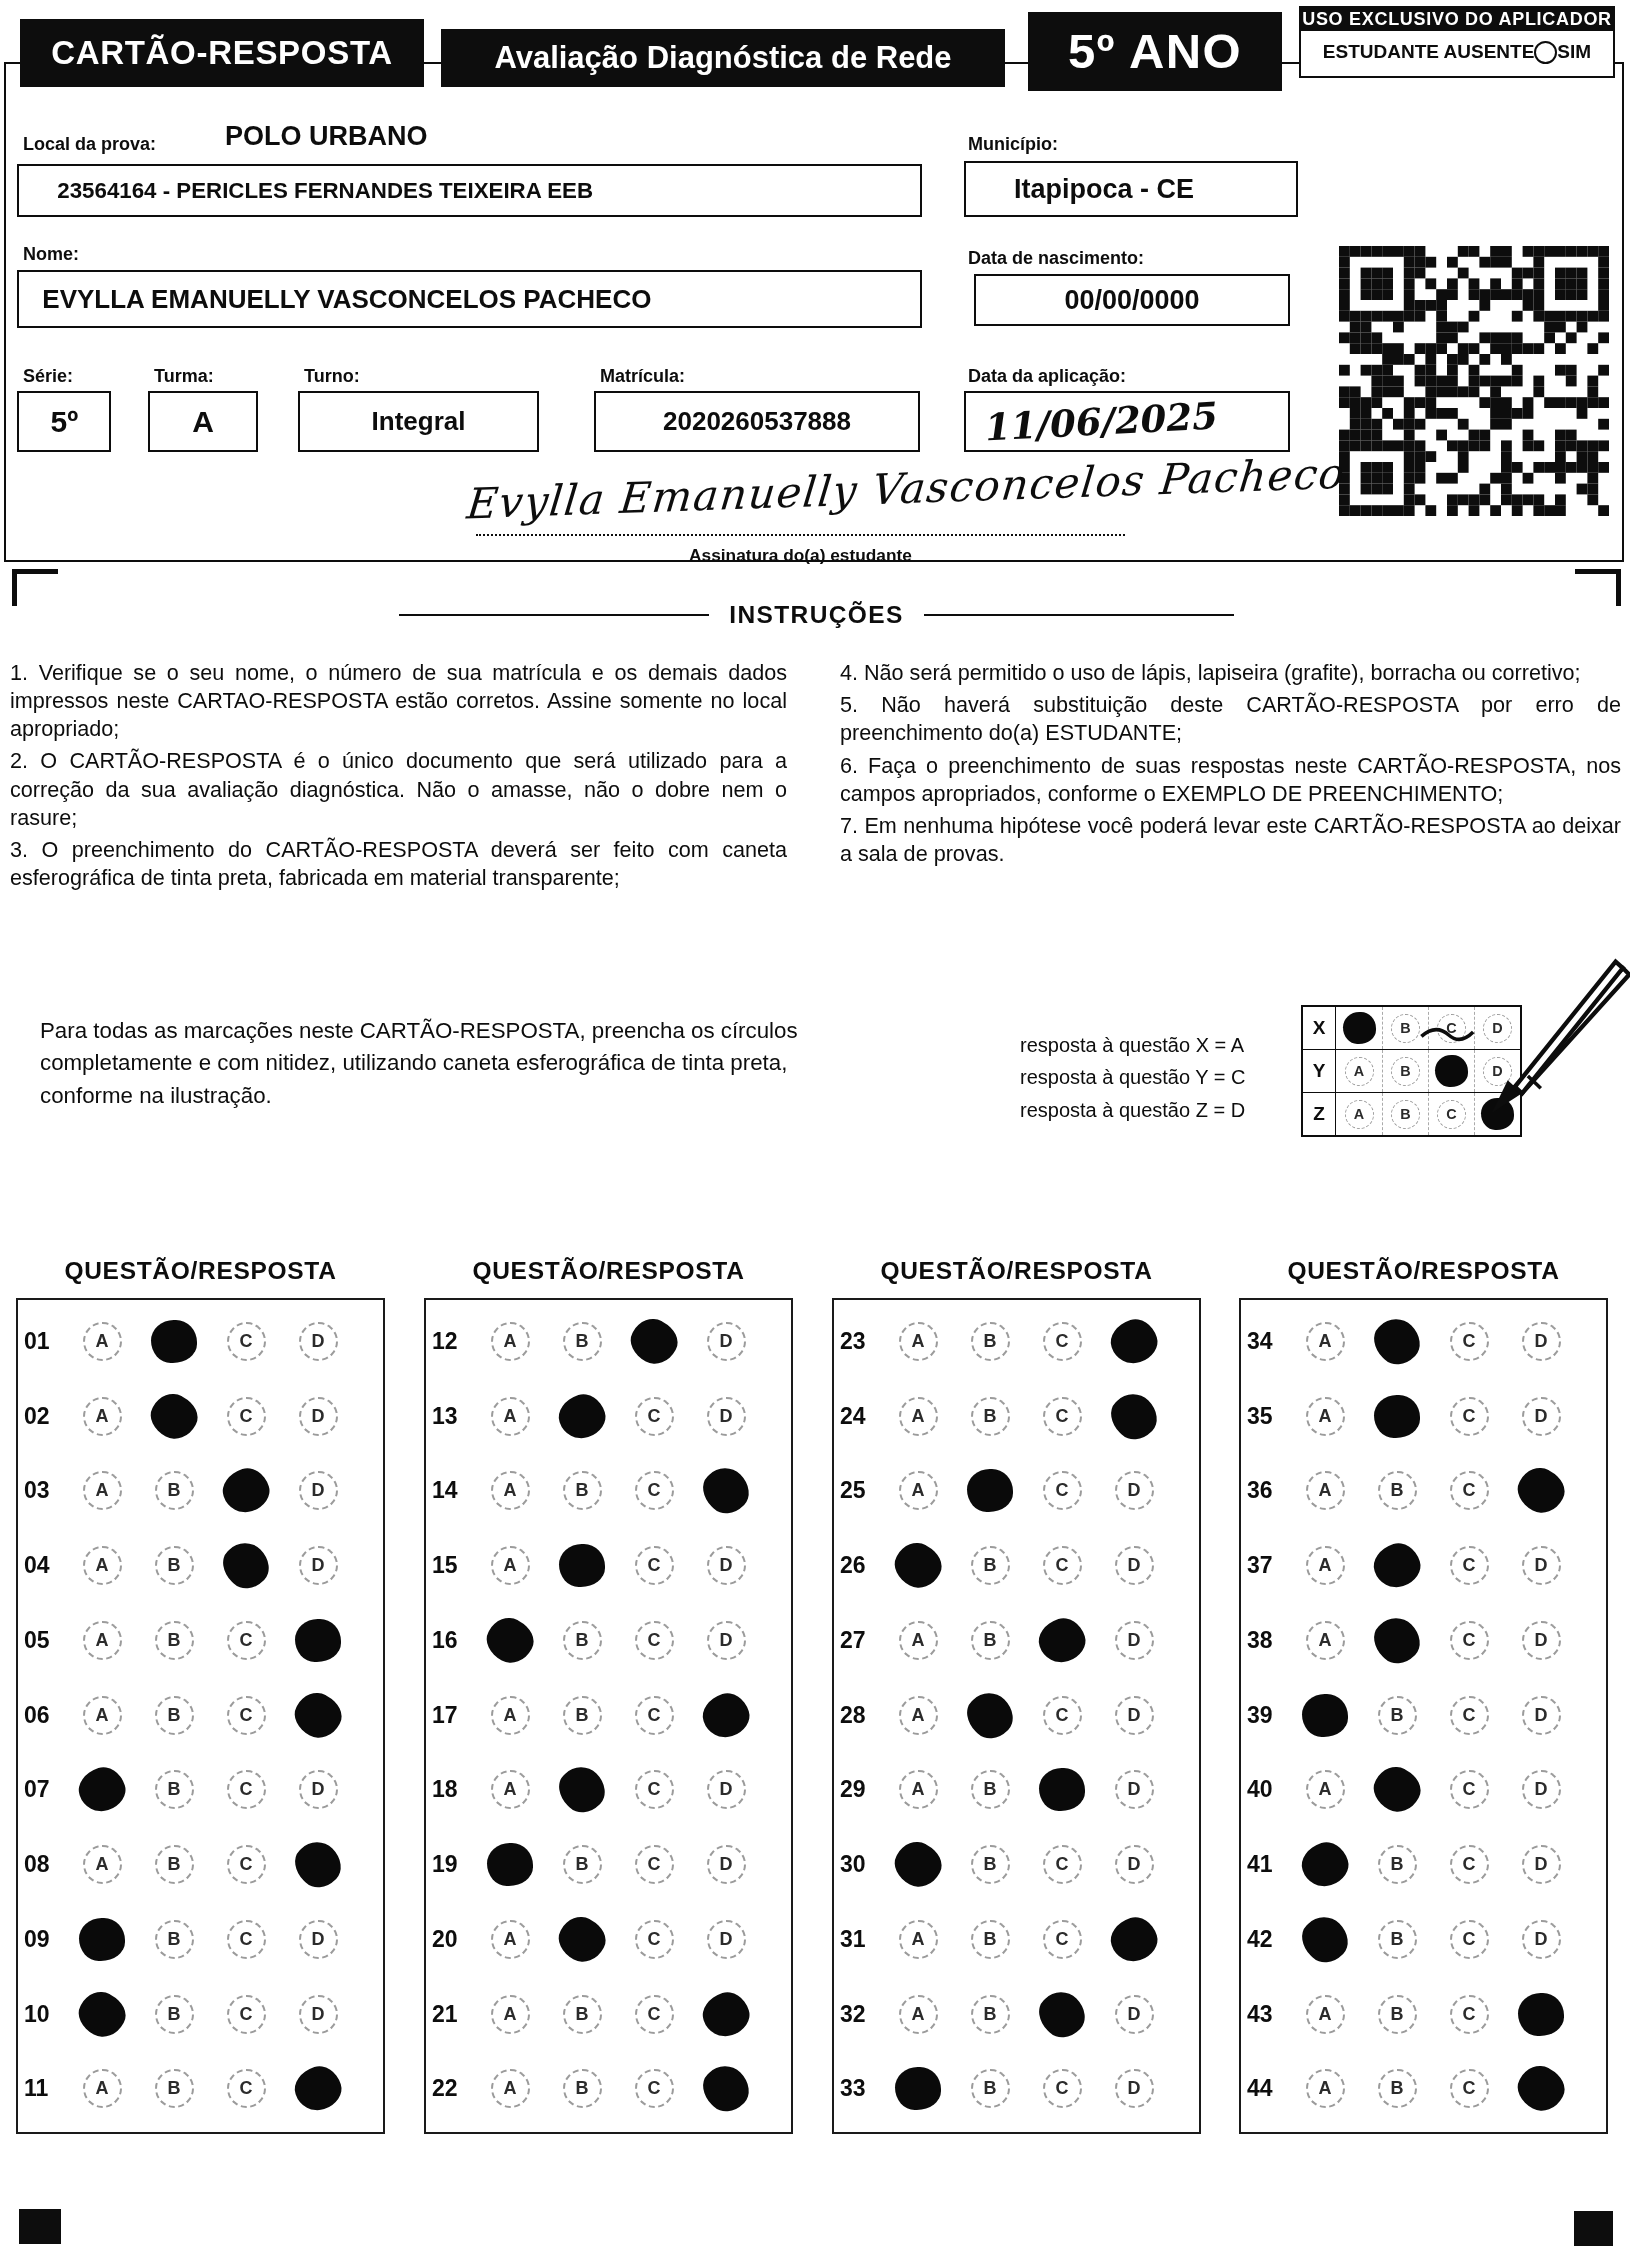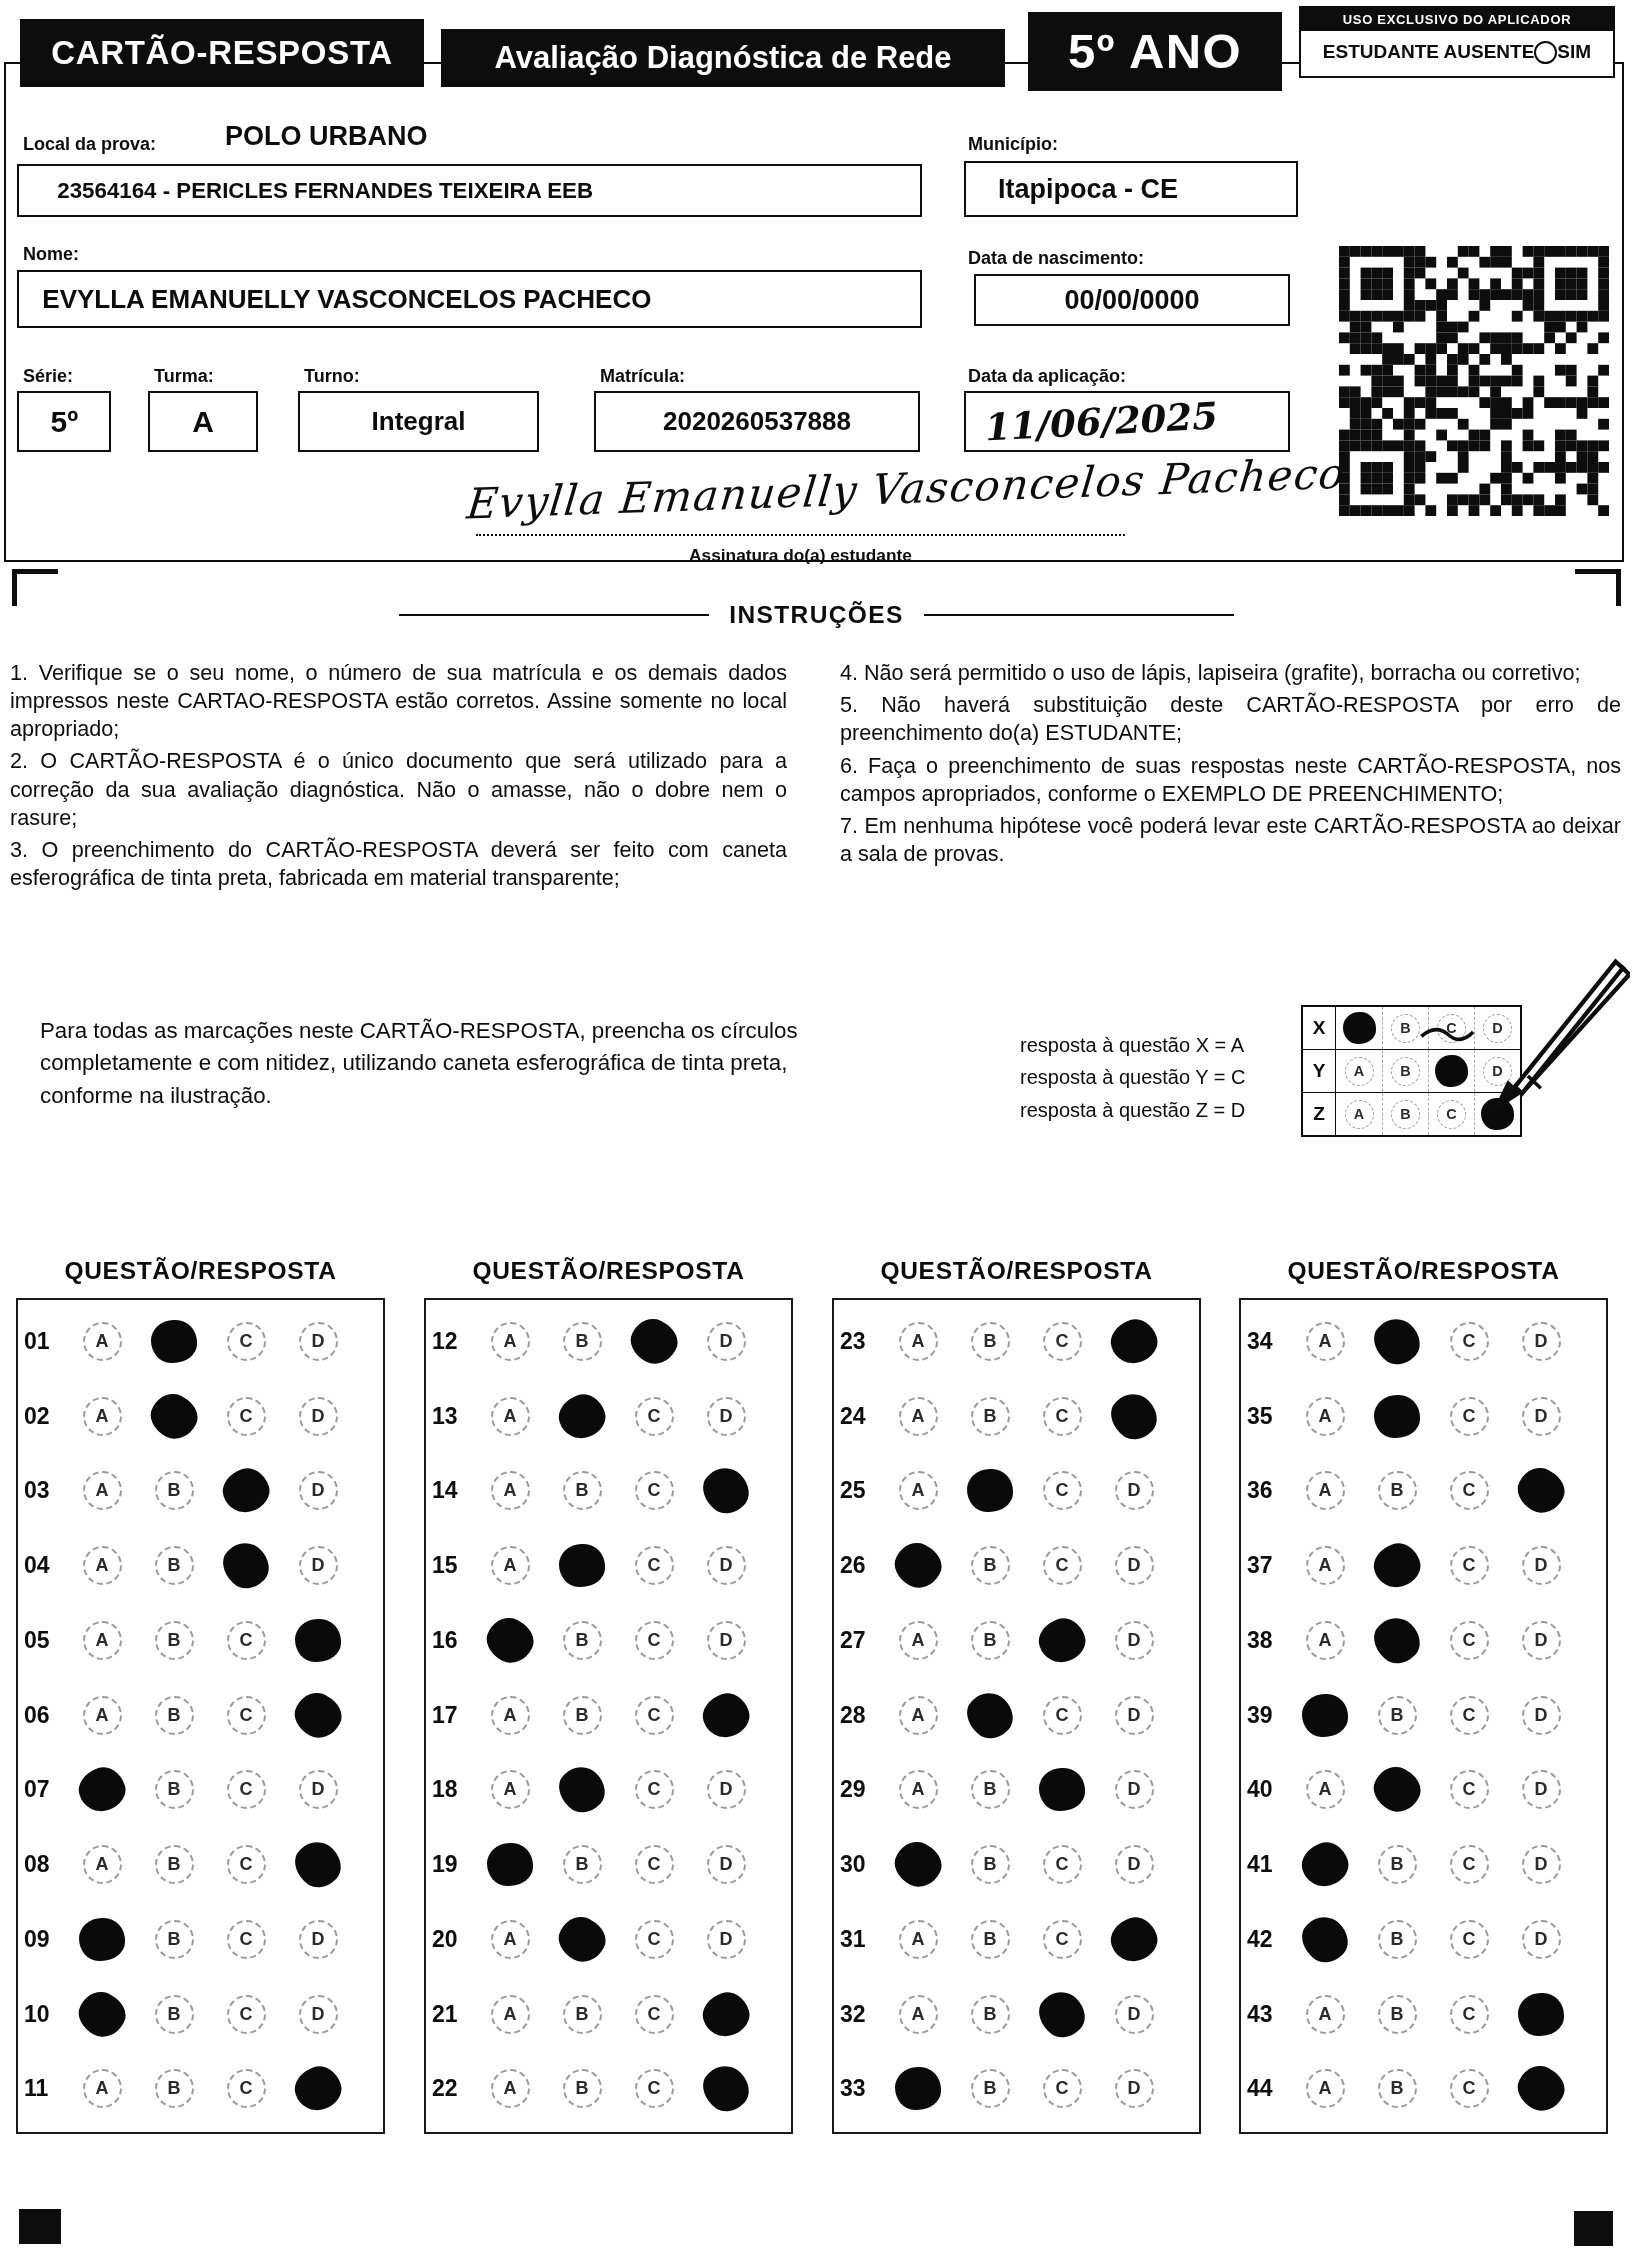--- a/index.html
+++ b/index.html
@@ -5,21 +5,21 @@
   *{box-sizing:border-box}
   body{margin:0;background:#d9d9d9}
   .page{position:relative;width:1633px;height:2261px;background:#ffffff;font-family:"Liberation Sans",sans-serif;color:#0d0d0d;overflow:hidden}
 
   
   .hdr-box{position:absolute;background:#0d0d0d;color:#fff;display:flex;align-items:center;justify-content:center;font-weight:bold}
   .title-box{left:20px;top:19px;width:404px;height:68px;font-size:33px;letter-spacing:0.7px}
   .subtitle-box{left:441px;top:29px;width:564px;height:58px;font-size:31px}
   .grade-box{left:1028px;top:11.5px;width:254px;height:79px;font-size:49px;letter-spacing:1.4px}
   .aplicador-box{position:absolute;left:1299px;top:5.8px;width:316px;height:72px;border:2.2px solid #0d0d0d;background:#fff}
-  .aplicador-bar{height:23px;background:#0d0d0d;color:#fff;font-size:13px;font-weight:bold;display:flex;align-items:center;justify-content:center;letter-spacing:0.7px}
+  .aplicador-bar{height:23px;background:#0d0d0d;color:#fff;font-size:18px;font-weight:bold;display:flex;align-items:center;justify-content:center;letter-spacing:0.7px}
   .absent-row{height:43px;display:flex;align-items:center;justify-content:center;font-weight:bold;font-size:19px}
   .absent-circle{width:23px;height:23px;border:2.2px solid #0d0d0d;border-radius:50%;display:inline-block}
 
   
   .form-border{position:absolute;left:4.3px;top:62px;width:1620px;height:500px;border:2.2px solid #0d0d0d}
   .field-label{position:absolute;font-size:18px;font-weight:bold}
   .value-box{position:absolute;border:2.2px solid #0d0d0d;display:flex;align-items:center;font-weight:bold;background:#fff}
   .center{justify-content:center}
   .local-value{position:absolute;left:225px;top:121px;font-size:27px;font-weight:bold}
   .hand{font-family:"DejaVu Serif",serif;font-style:italic;white-space:nowrap}
@@ -99,21 +99,21 @@
   </div>
 
   <div class="field-label" style="left:23px;top:134px">Local da prova:</div>
   <div class="local-value">POLO URBANO</div>
 
   <div class="value-box" style="left:17.3px;top:164px;width:905px;height:53px;font-size:22.3px;padding-left:38px">
     <span>23564164 - PERICLES FERNANDES TEIXEIRA EEB</span>
   </div>
 
   <div class="field-label" style="left:968px;top:134px">Município:</div>
-  <div class="value-box" style="left:964px;top:161px;width:334px;height:56px;font-size:27px;padding-left:32px">
+  <div class="value-box" style="left:964px;top:161px;width:334px;height:56px;font-size:27px;padding-left:48px">
     <span>Itapipoca - CE</span>
   </div>
 
   <div class="field-label" style="left:23px;top:244px">Nome:</div>
   <div class="value-box" style="left:17.3px;top:270px;width:905px;height:58px;font-size:26px;padding-left:23px">
     <span>EVYLLA EMANUELLY VASCONCELOS PACHECO</span>
   </div>
 
   <div class="field-label" style="left:968px;top:248px">Data de nascimento:</div>
   <div class="value-box center" style="left:974px;top:274px;width:316px;height:52px;font-size:27px">

